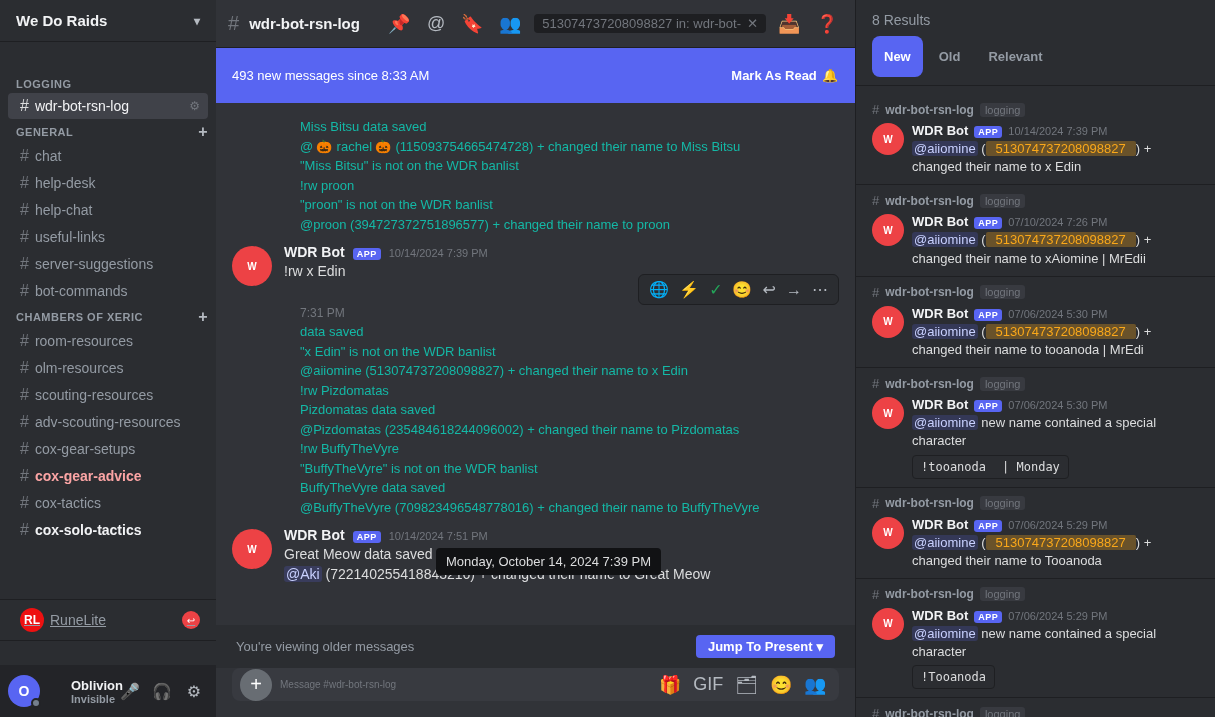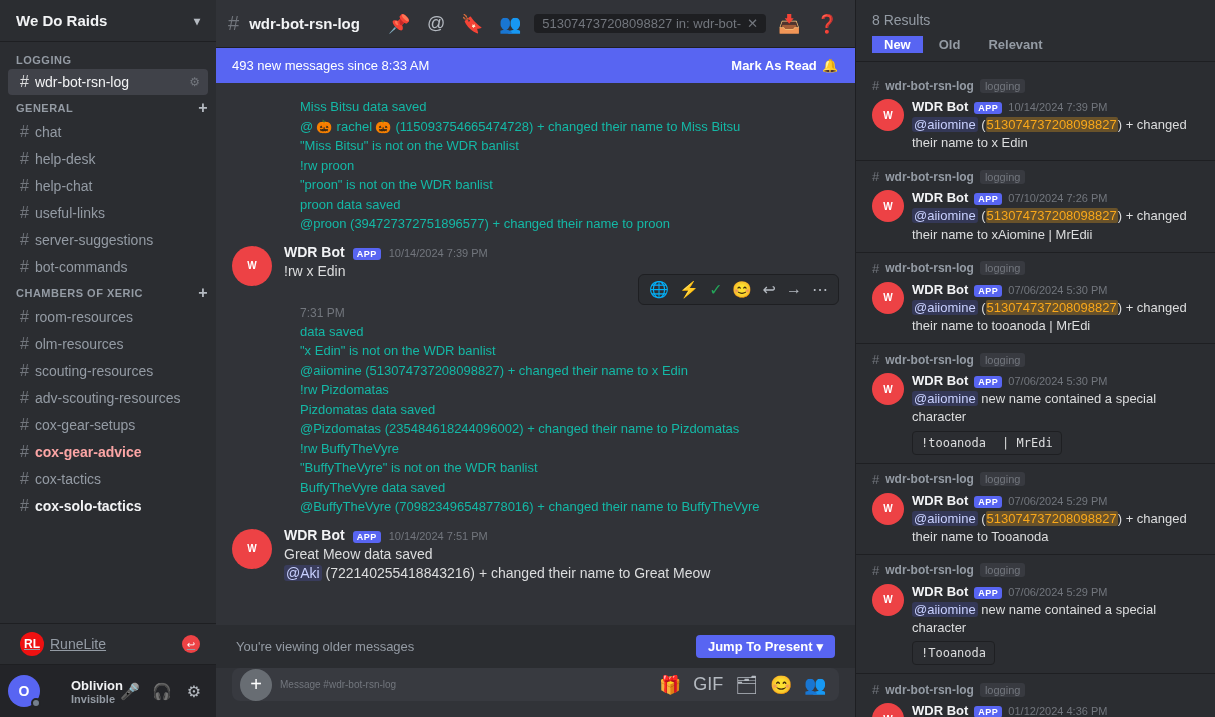--- a/index.html
+++ b/index.html
@@ -15,20 +15,21 @@
     }
 
     
     .sidebar {
       width: 216px;
       background: #2b2d31;
       display: flex;
       flex-direction: column;
       flex-shrink: 0;
       height: 717px;
+      gap: 24px;
     }
 
     .server-header {
       padding: 12px 16px;
       border-bottom: 1px solid #1e1f22;
       display: flex;
       align-items: center;
       justify-content: space-between;
       font-weight: 600;
       font-size: 15px;
@@ -181,21 +182,21 @@
       border-radius: 4px;
       padding: 2px 8px;
       font-size: 13px;
       color: #72767d;
       gap: 6px;
       min-width: 160px;
     }
 
     .notification-banner {
       background: #5865f2;
-      padding: 10px 16px;
+      padding: 20px 16px;
       display: flex;
       align-items: center;
       justify-content: space-between;
       font-size: 13px;
       color: white;
       flex-shrink: 0;
     }
 
     .mark-as-read-btn {
       background: transparent;
@@ -426,22 +427,22 @@
       margin-bottom: 8px;
     }
 
     .search-tabs {
       display: flex;
       gap: 4px;
       align-items: center;
     }
 
     .search-tab {
-      padding: 1px 12px;
-      border-radius: 0;
+      padding: 13px 12px;
+      border-radius: 8px;
       border: none;
       font-size: 13px;
       font-weight: 600;
       cursor: pointer;
     }
 
     .search-tab.active { background: #5865f2; color: white; }
     .search-tab.inactive { background: transparent; color: #949ba4; }
 
     .right-panel-body {
@@ -508,21 +509,21 @@
       margin-top: 4px;
       display: inline-flex;
       gap: 16px;
     }
 
     .wdr-bot-avatar {
       background: #ed4245;
       font-size: 10px;
     }
 
-    .highlight { background: rgba(250,168,26,0.3); color: #faa81a; border-radius: 2px; padding: 0 1px; }
+    .highlight { background: rgba(250,168,26,0.3); color: #faa81a; border-radius: 2px; padding: 0 10px; }
   </style>
 </head>
 <body>
 
 <div class="sidebar">
   <div class="server-header">
     <span>We Do Raids</span>
     <span class="server-header-chevron">▾</span>
   </div>
 
@@ -661,38 +662,38 @@
     <div class="message-group">
       <div style="width:40px;flex-shrink:0;"></div>
       <div class="system-messages">
         <div class="system-line">Miss Bitsu data saved</div>
         <div class="system-line">
           @ 🎃 <span class="mention">rachel</span> 🎃 (115093754665474728) + changed their name to Miss Bitsu
         </div>
         <div class="system-line">"Miss Bitsu" is not on the WDR banlist</div>
         <div class="system-line">!rw proon</div>
         <div class="system-line">"proon" is not on the WDR banlist</div>
-        <div class="system-line">proon data saved</div>
         <div class="system-line">
           <span class="mention">@proon</span> (394727372751896577) + changed their name to proon
         </div>
       </div>
     </div>
 
     <div class="message-group" style="position:relative;">
       <div class="message-avatar wdr-bot-avatar">W</div>
       <div class="message-content-wrap">
         <div class="message-header">
           <span class="message-author">WDR Bot</span>
           <span class="app-badge">APP</span>
           <span class="message-timestamp">10/14/2024 7:39 PM</span>
         </div>
         <div class="message-text">!rw x Edin</div>
       </div>
 
+      <div class="tooltip-box">Monday, October 14, 2024 7:39 PM</div>
     </div>
 
     <div class="message-group" style="position:relative;padding-top:12px;">
       <div style="width:40px;flex-shrink:0;"></div>
       <div class="system-messages" style="flex:1;">
         <div class="system-line" style="color:#72767d;font-size:12px;">7:31 PM</div>
         <div class="system-line">data saved</div>
         <div class="system-line">"x Edin" is not on the WDR banlist</div>
         <div class="system-line">
           <span class="mention">@aiiomine</span> (513074737208098827) + changed their name to x Edin
@@ -855,21 +856,21 @@
             <span class="result-author">WDR Bot</span>
             <span class="app-badge">APP</span>
             <span class="result-time">07/06/2024 5:30 PM</span>
           </div>
           <div class="result-text">
             <span class="mention">@aiiomine</span>
             new name contained a special character
           </div>
           <div class="code-block">
             <span>!tooanoda</span>
-            <span>  |  MrEdi</span>
+            <span>  |  Monday</span>
           </div>
         </div>
       </div>
     </div>
 
     <div class="result-item">
       <div class="result-channel">
         <span class="hash">#</span>
         <span class="result-channel-name">wdr-bot-rsn-log</span>
         <span class="result-channel-tag">logging</span>

